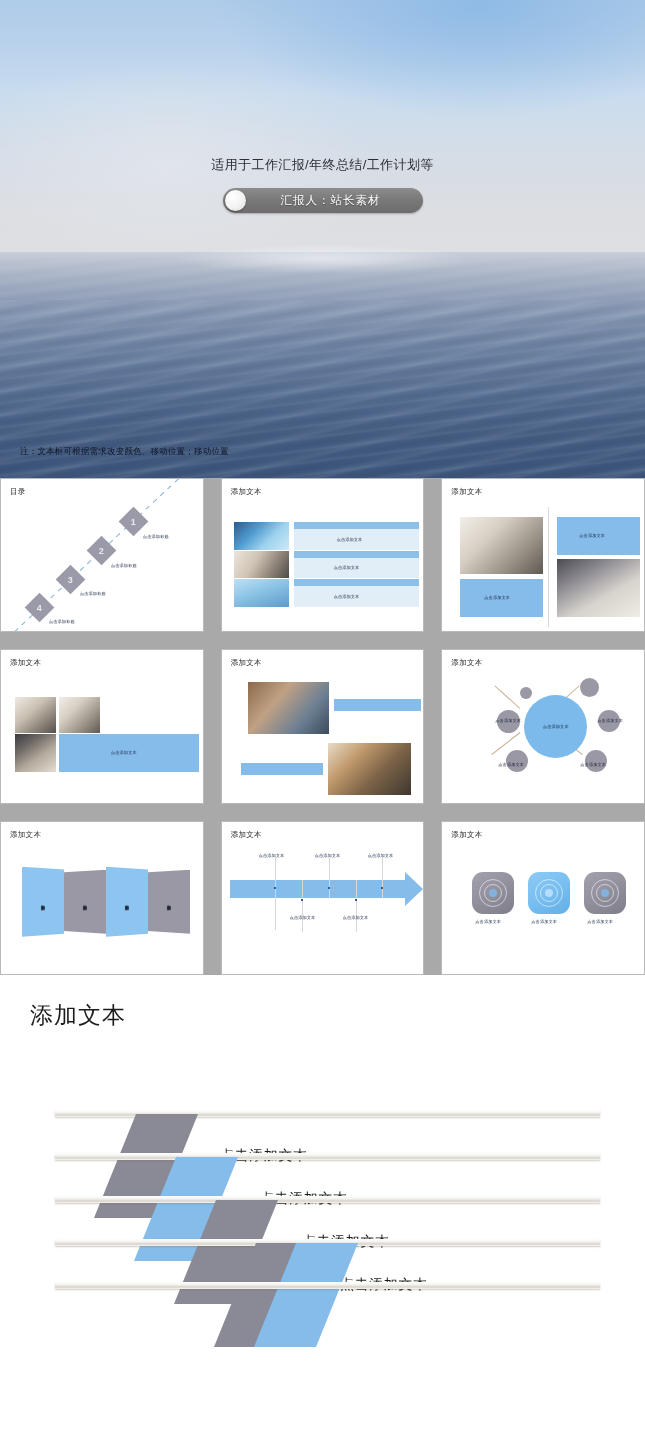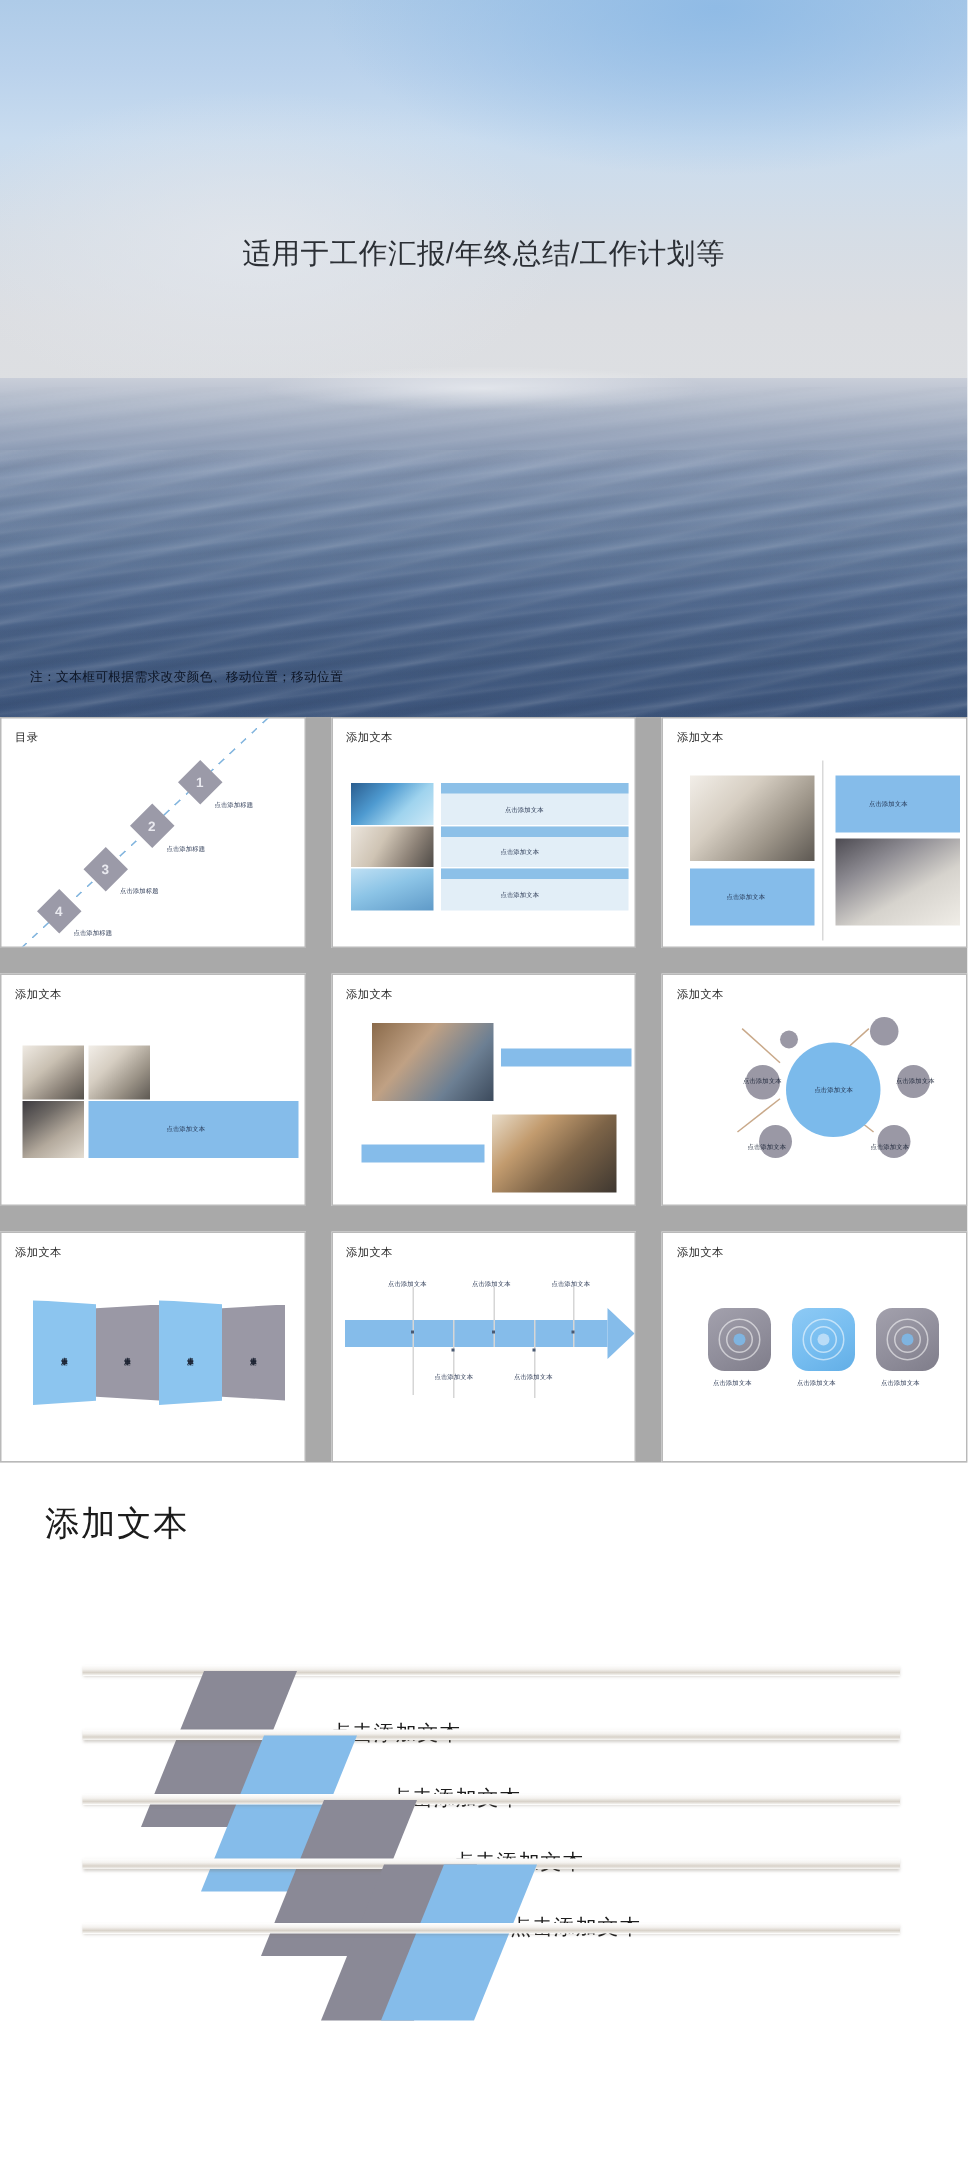--- a/index.html
+++ b/index.html
@@ -77,21 +77,21 @@
     background: radial-gradient(ellipse at center, rgba(255,255,255,.55) 0%, rgba(255,255,255,0) 70%);
   }
 
   .hero-content { position: relative; z-index: 5; padding-top: 143px; text-align: center; }
   .hero-title {
     font-size: 33px; font-weight: bold; color: #16181b;
     letter-spacing: 1.5px; line-height: 1.15;
     text-shadow: 0 1px 2px rgba(255,255,255,.35);
   }
   .hero-subtitle {
-    margin-top: 13px; font-size: 19px; color: #2b2f35; letter-spacing: .4px;
+    margin-top: 13px; font-size: 13px; color: #2b2f35; letter-spacing: .4px;
   }
   .reporter-badge {
     margin: 14px auto 0; width: 200px; height: 25px;
     background: linear-gradient(to bottom, #8c8c8c 0%, #787878 50%, #6d6d6d 100%);
     border-radius: 13px; position: relative;
     display: flex; align-items: center; justify-content: center;
     box-shadow: 0 1px 2px rgba(0,0,0,.25);
   }
   .reporter-knob {
     position: absolute; left: 2px; top: 2px; width: 21px; height: 21px;
@@ -216,20 +216,24 @@
 
 <div class="hero">
   <div class="hero-sky"></div>
   <div class="hero-sea"></div>
   <div class="hero-ripple"></div>
   <div class="hero-ripple2"></div>
   <div class="hero-glow"></div>
 
   <div class="hero-content">
     <div class="hero-subtitle">适用于工作汇报/年终总结/工作计划等</div>
+    <div class="reporter-badge">
+      <div class="reporter-knob"></div>
+      <div class="reporter-text">汇报人：站长素材</div>
+    </div>
   </div>
   <div class="hero-note">注：文本框可根据需求改变颜色、移动位置；移动位置</div>
 </div>
 
 <div class="thumb-grid">
 
   <div class="thumb">
     <div class="thumb-title">目录</div>
     <div class="toc-line-dash"></div>
     <div class="toc-dia" style="left:122px;top:32px;">

